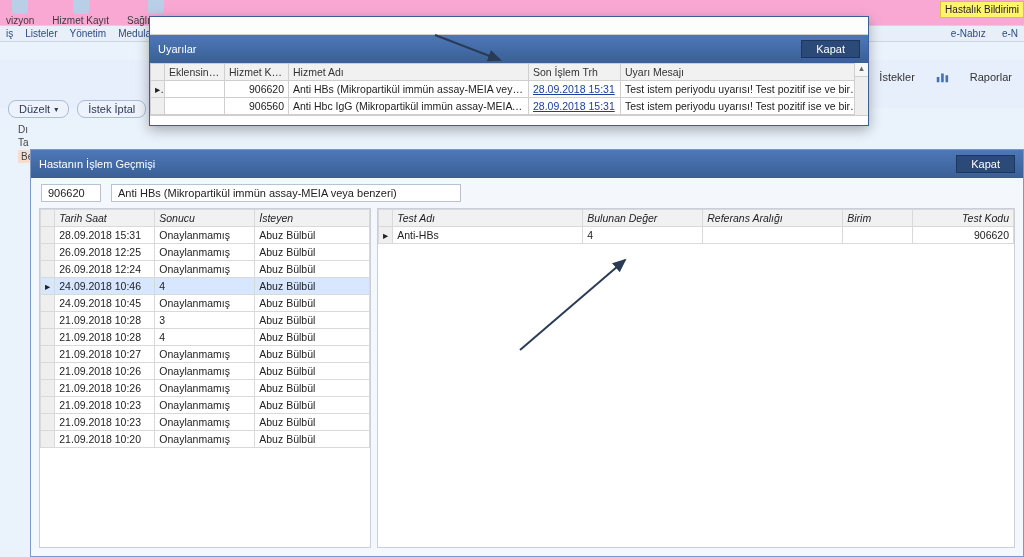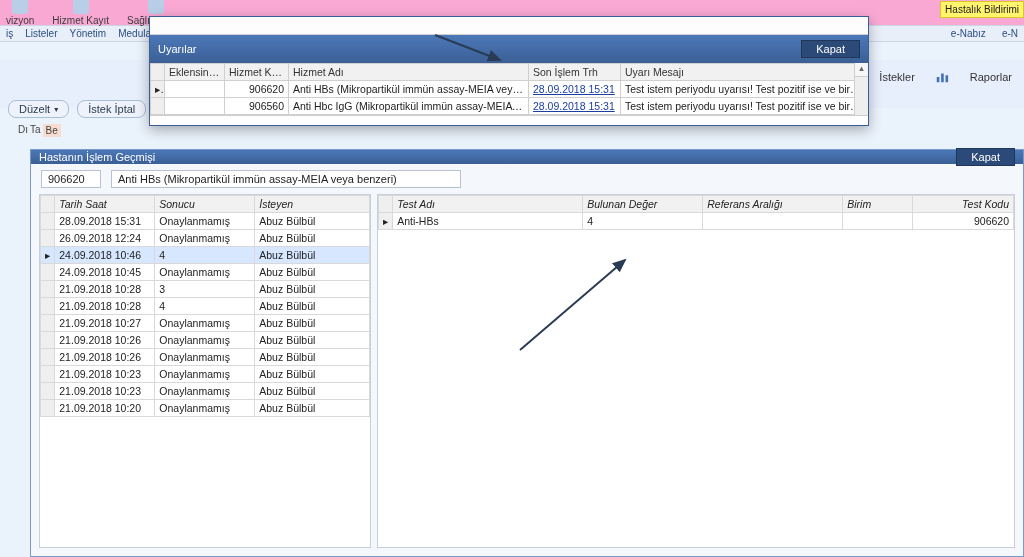--- a/index.html
+++ b/index.html
@@ -16,40 +16,40 @@
   .subbar { position:absolute; left:0; top:26px; right:0; height:16px; background:#e9eff8; color:#2a4d84; font-size:10px; display:flex; align-items:center; gap:12px; padding:0 6px; border-bottom:1px solid #cbd5e4;}
   .subbar span.rt { margin-left:auto; display:flex; gap:16px; color:#2a4d84;}
 
   
   .toolbar2 { position:absolute; left:0; top:60px; right:0; height:48px; background:#e7eefc; }
   .toolbar2 .tabs { position:absolute; right:12px; top:10px; display:flex; gap:20px; }
   .toolbar2 .tabs .tabbtn { display:flex; align-items:center; gap:21px; color:#333; }
   .toolbar2 .tabs .tabbtn svg { width:14px; height:14px; }
   .btn-small { background:#eef3fb; border:1px solid #a9bcd8; border-radius:8px; padding:2px 10px; font-size:11px; color:#2c3b51; cursor:pointer; display:inline-flex; align-items:center; gap:4px;}
   .toolbar2 .left { position:absolute; left:8px; top:40px; display:flex; gap:8px;}
-  .nar { position:absolute; left:18px; top:124px; display:flex; flex-direction:row; gap:2px; color:#444; font-size:10px;}
+  .nar { position:absolute; left:18px; top:124px; display:flex; flex-direction:column; gap:2px; color:#444; font-size:10px;}
   .nar .r { background:#f6ddcf; padding:1px 3px; }
 
   
   .dlg { position:absolute; left:149px; top:16px; width:720px; background:#fff; border:1px solid #3b5f95; box-shadow:0 4px 12px rgba(0,0,0,0.3); }
   .dlg .titlebar { height:28px; background:linear-gradient(#4c78b8,#3b5f95); color:#fff; display:flex; align-items:center; padding:0 8px; }
   .dlg .titlebar .close { margin-left:auto; background:#2c4a78; color:#fff; border:1px solid #1e3659; padding:2px 14px; font-size:11px; cursor:pointer;}
   .grid { width:100%; border-collapse:collapse; font-size:10.5px; table-layout:fixed; }
   .grid th, .grid td { border:1px solid #cfcfcf; padding:2px 4px; text-align:left; white-space:nowrap; overflow:hidden; text-overflow:ellipsis; height:16px; }
   .grid th { background:#f1f1f1; font-weight:normal; color:#333; }
   .grid .rowhdr { width:14px; background:#efefef; }
   .grid .linkcell { color:#1b3ea0; text-decoration:underline; cursor:pointer;}
   .dlg .gridwrap { position:relative; }
   .dlg .vscroll { position:absolute; right:0; top:0; bottom:0; width:14px; background:#eee; border-left:1px solid #cfcfcf;}
   .dlg .vscroll .up { position:absolute; top:0; left:0; right:0; height:14px; background:#f6f6f6; border-bottom:1px solid #cfcfcf; text-align:center; font-size:9px; color:#666;}
   .dlg .blank { height:10px; border-top:1px solid #cfcfcf; }
 
   
   .panel { position:absolute; left:30px; top:149px; right:0; bottom:0; background:#f4f7fb; border:1px solid #7a99c9; display:flex; flex-direction:column; }
-  .panel .titlebar { height:14px; background:linear-gradient(#4c78b8,#3b5f95); color:#fff; display:flex; align-items:center; padding:0 8px; }
+  .panel .titlebar { height:28px; background:linear-gradient(#4c78b8,#3b5f95); color:#fff; display:flex; align-items:center; padding:0 8px; }
   .panel .titlebar .close { margin-left:auto; background:#2c4a78; color:#fff; border:1px solid #1e3659; padding:2px 14px; font-size:11px; cursor:pointer;}
   .panel .filterrow { height:30px; display:flex; align-items:center; gap:10px; padding:0 10px; }
   .panel .filterrow .fld { background:#fff; border:1px solid #b9c2d2; padding:2px 6px; height:18px; display:flex; align-items:center;}
   .panel .body { flex:1; display:flex; gap:6px; padding:0 8px 8px; overflow:hidden;}
   .panel .leftgrid { width:332px; background:#fff; border:1px solid #c7cfdd; overflow:auto;}
   .panel .rightgrid { flex:1; background:#fff; border:1px solid #c7cfdd; overflow:auto;}
   .hgrid { width:100%; border-collapse:collapse; font-size:10.5px; }
   .hgrid th, .hgrid td { border:1px solid #d9d9d9; padding:2px 4px; text-align:left; white-space:nowrap; height:16px;}
   .hgrid th { background:#f1f1f1; font-weight:normal;font-style:italic; }
   .hgrid tr.sel td { background:#d6e7ff; }
@@ -205,20 +205,26 @@
             </thead>
           <tbody id="history-rows">
               <tr>
                 <td class="rowhdr"></td>
                 <td>28.09.2018 15:31</td>
                 <td>Onaylanmamış</td>
                 <td>Abuz Bülbül</td>
               </tr>
               <tr>
                 <td class="rowhdr"></td>
+                <td>26.09.2018 12:25</td>
+                <td>Onaylanmamış</td>
+                <td>Abuz Bülbül</td>
+              </tr>
+              <tr>
+                <td class="rowhdr"></td>
                 <td>26.09.2018 12:24</td>
                 <td>Onaylanmamış</td>
                 <td>Abuz Bülbül</td>
               </tr>
               <tr class="sel">
                 <td class="rowhdr">▸</td>
                 <td>24.09.2018 10:46</td>
                 <td>4</td>
                 <td>Abuz Bülbül</td>
               </tr>

